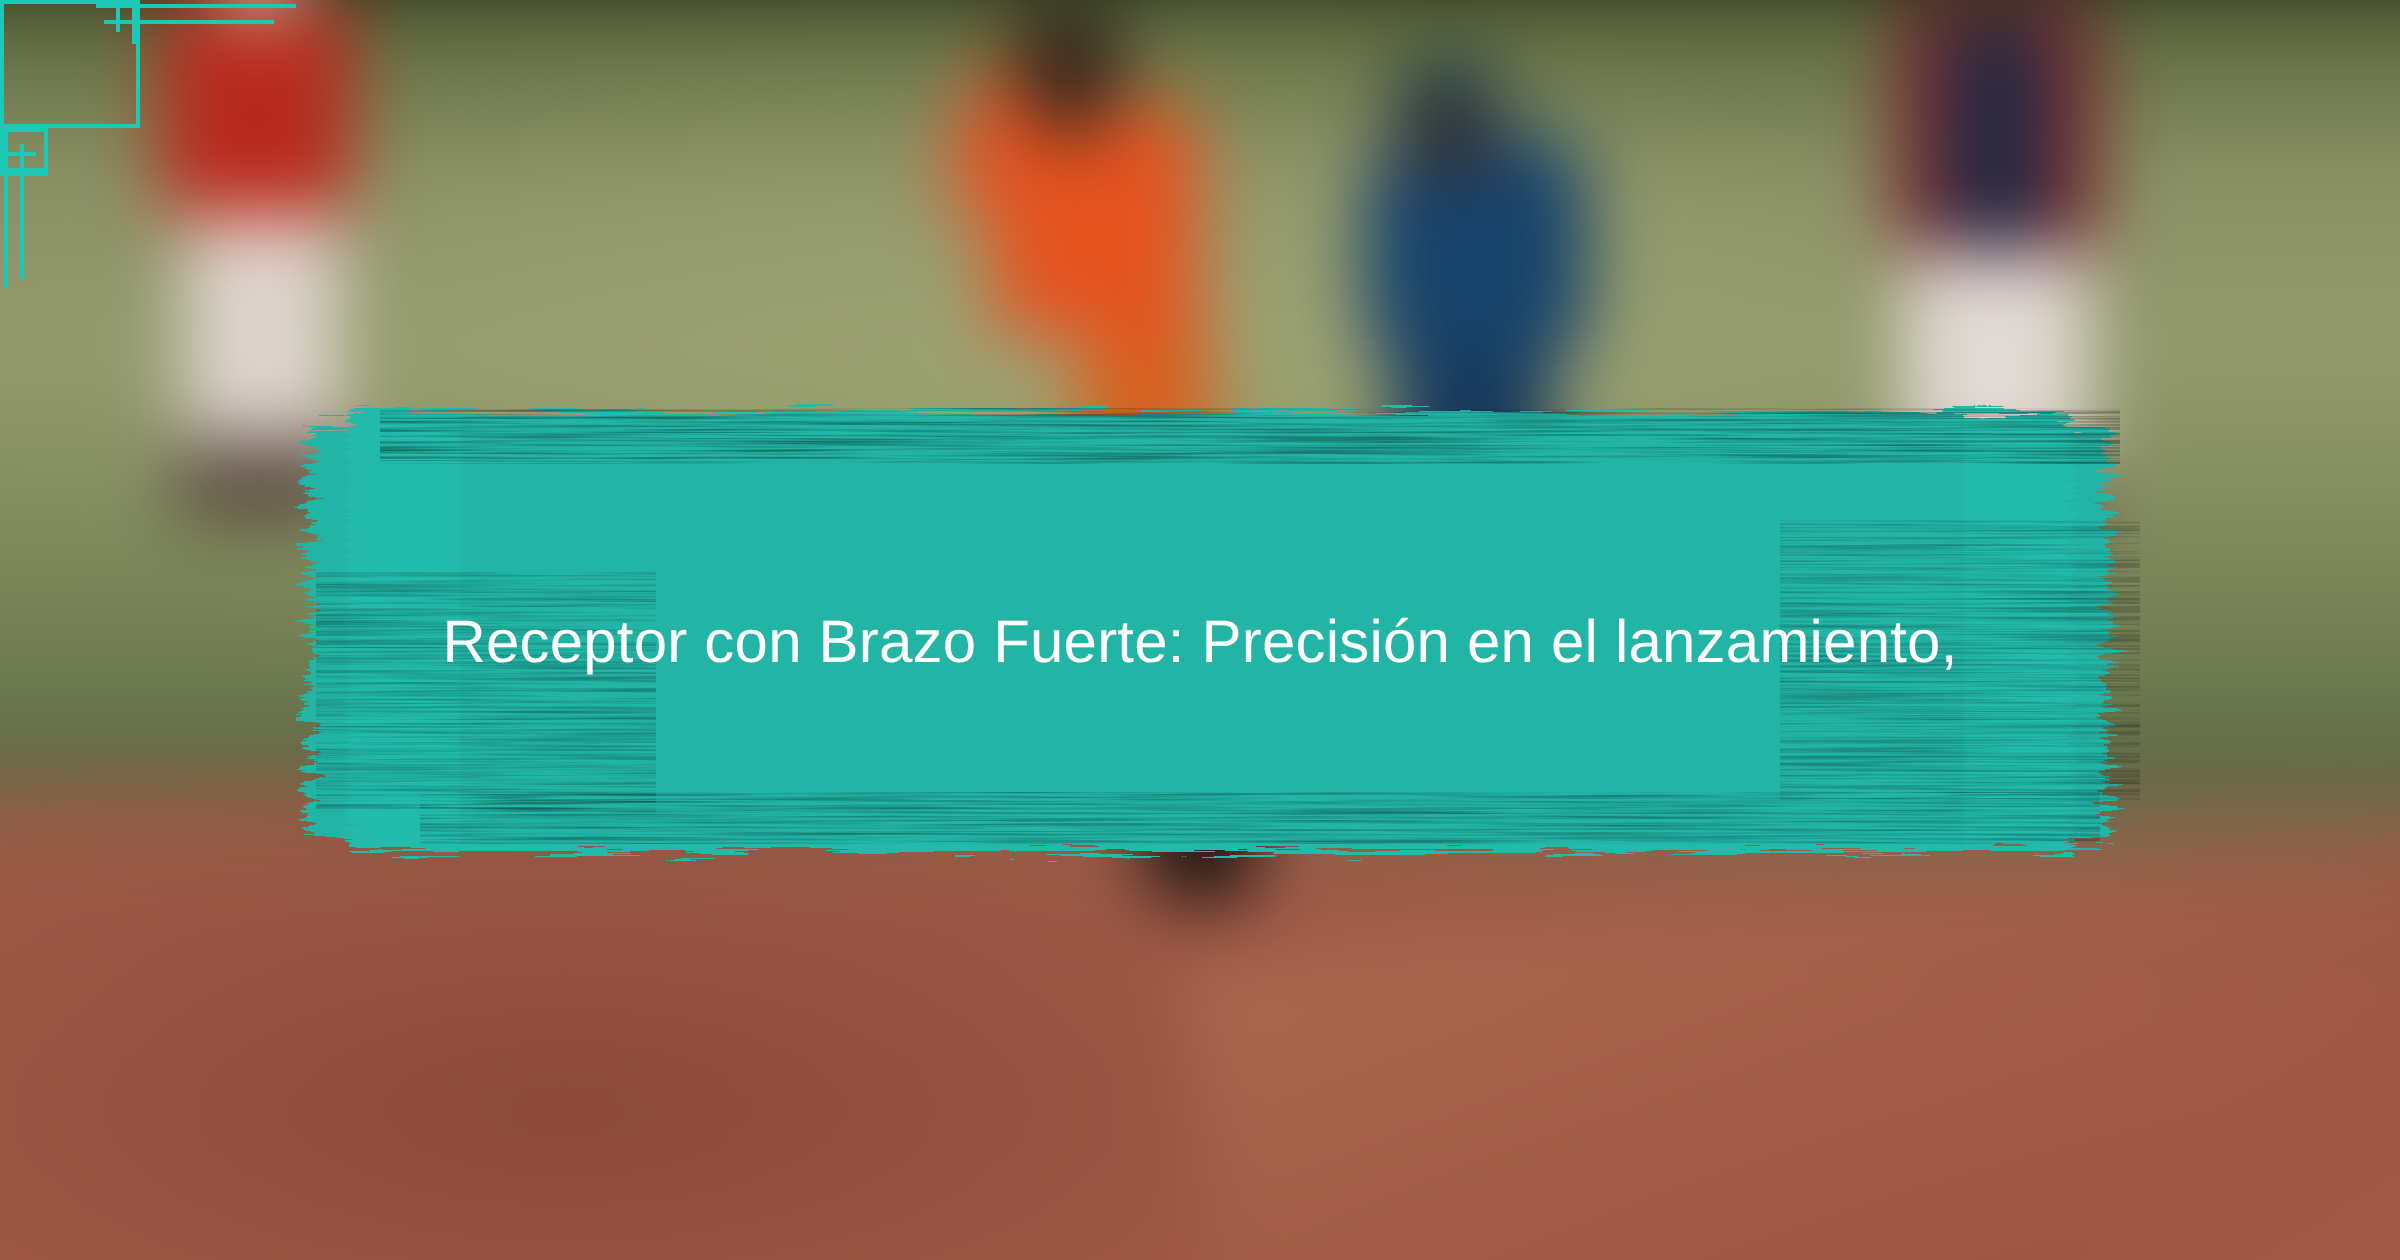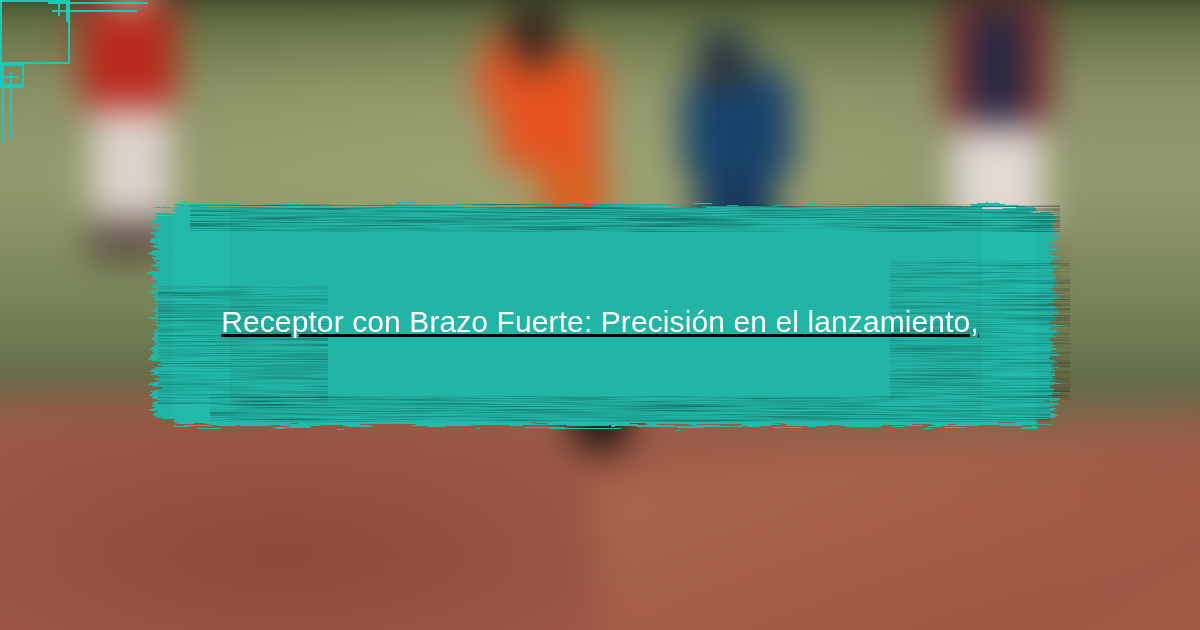--- a/index.html
+++ b/index.html
@@ -147,21 +147,20 @@
   .banner-text {
     position: absolute;
     inset: 0;
     display: flex;
     flex-direction: row;
     align-items: center;
     justify-content: center;
     gap: 6px;
     padding-top: 14px;
     box-sizing: border-box;
-    text-decoration: underline;
   }
   .banner-text .line {
     color: #ffffff;
     font-size: 30px;
     line-height: 46px;
     font-weight: 400;
     letter-spacing: .1px;
     white-space: nowrap;
     text-align: center;
   }

